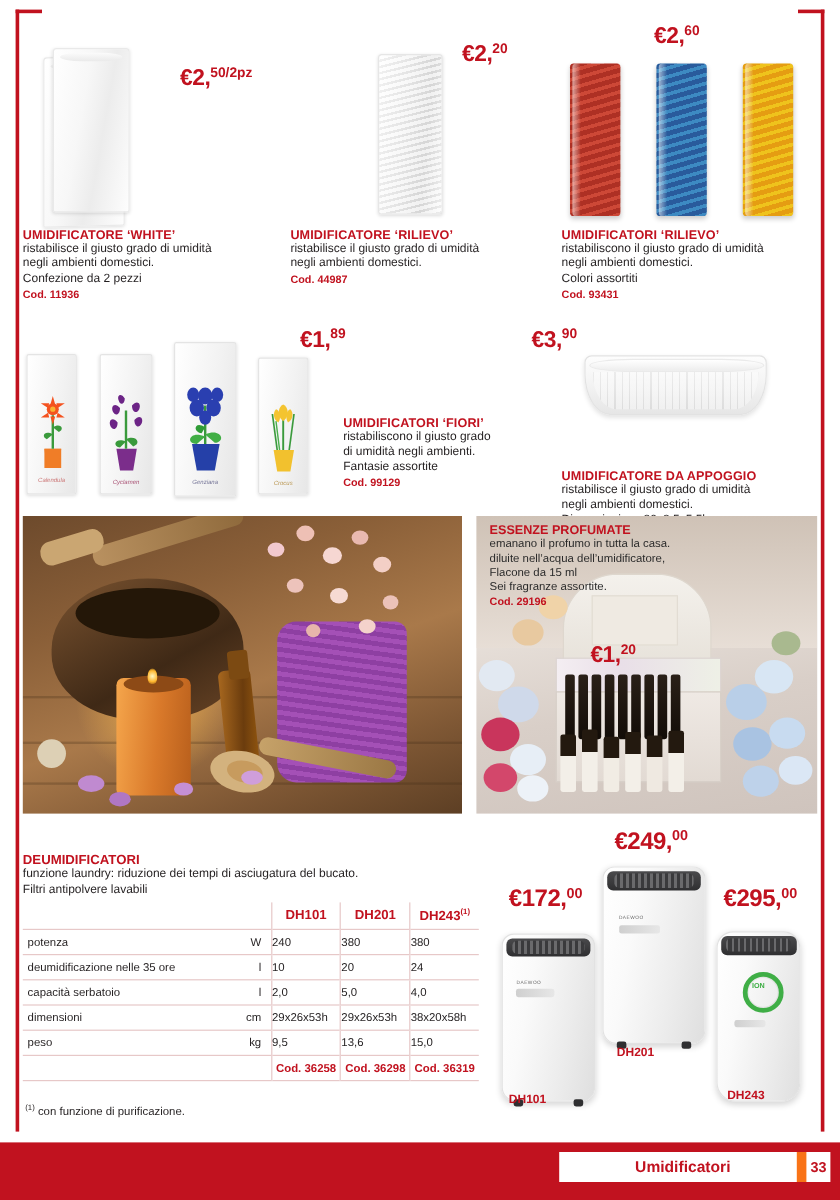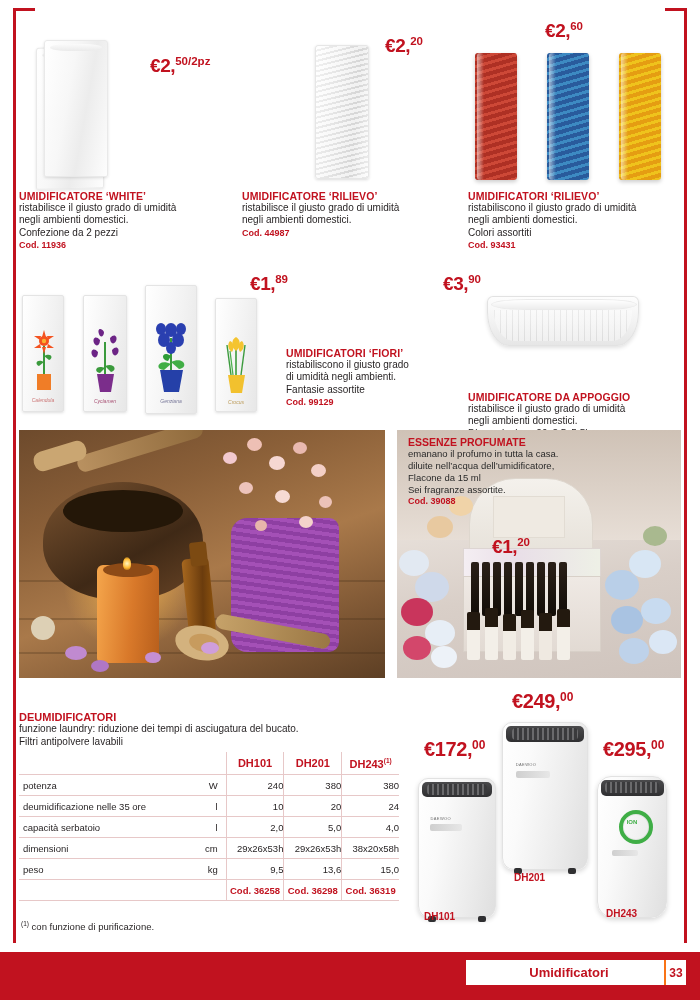--- a/index.html
+++ b/index.html
@@ -116,21 +116,21 @@
   .sec-title{color:#c1121f;font-weight:bold;font-size:11px;}
   .sec-sub{font-size:10px;line-height:12.5px;color:#231f20;}
 
   table.spec{
     position:absolute;border-collapse:collapse;font-size:9.5px;color:#231f20;
   }
   table.spec td,table.spec th{padding:0;}
   .spec .rowline{border-bottom:1px solid #e7c8c8;}
   .cname{text-align:left;padding-left:4px !important;height:20px;vertical-align:middle;}
   .cunit{text-align:right;padding-right:8px !important;vertical-align:middle;}
-  .cval{text-align:right;vertical-align:middle;border-left:1px solid #e7c8c8;margin-top:12px;}
+  .cval{text-align:left;vertical-align:middle;border-left:1px solid #e7c8c8;margin-top:12px;}
   .hdr{color:#c1121f;font-weight:bold;font-size:11px;text-align:center;height:22px;vertical-align:middle;border-left:1px solid #e7c8c8;}
   .codecell{color:#c1121f;font-weight:bold;font-size:9.5px;text-align:center;height:20px;vertical-align:middle;border-left:1px solid #e7c8c8;}
   .sup{font-size:6.5px;vertical-align:super;}
 
   .footnote{position:absolute;font-size:9.5px;color:#231f20;}
   .footnote .sup{font-size:6.5px;vertical-align:super;}
 
   
   .dh{position:absolute;}
   .dh .body{
@@ -168,21 +168,21 @@
   .botbar{position:absolute;left:0;top:952px;width:700px;height:48px;background:#c1121f;}
   .botwhite{
     position:absolute;left:466px;top:960px;width:206px;height:25px;background:#ffffff;
     display:flex;align-items:center;justify-content:center;
   }
   .botwhite span{color:#c1121f;font-weight:bold;font-size:13px;}
   .pagenum{
     position:absolute;left:664px;top:960px;width:20px;height:25px;background:#ffffff;
     display:flex;align-items:center;justify-content:center;
     color:#c1121f;font-weight:bold;font-size:12px;
-    border-left:2px solid #f97316;
+    border-left:8px solid #f97316;
   }
 
   
   .ess-box{position:absolute;text-align:left;}
   .ess-title{color:#c1121f;font-weight:bold;font-size:10.5px;}
   .ess-line{font-size:9.5px;color:#2a2a2a;line-height:12px;}
   .ess-code{color:#c1121f;font-weight:bold;font-size:9px;}
 </style>
 </head>
 <body>
@@ -439,21 +439,21 @@
     <div class="flwr" style="left:252px;top:200px;width:28px;height:24px;background:#dbe7f5;"></div>
     <div class="flwr" style="left:246px;top:96px;width:24px;height:20px;background:#a9b98f;"></div>
   </div>
 
   <div class="ess-box" style="left:408px;top:436px;width:266px;">
     <div class="ess-title">ESSENZE PROFUMATE</div>
     <div class="ess-line">emanano il profumo in tutta la casa.</div>
     <div class="ess-line">diluite nell’acqua dell’umidificatore,</div>
     <div class="ess-line">Flacone da 15 ml</div>
     <div class="ess-line">Sei fragranze assortite.</div>
-    <div class="ess-code">Cod. 39088</div>
+    <div class="ess-code">Cod. 29196</div>
   </div>
 
   <div class="abs price" style="left:492px;top:536px;">
     <span class="eu">€1,</span><span class="dec">20</span>
   </div>
 
   <div class="abs" style="left:19px;top:711px;width:400px;">
     <div class="sec-title">DEUMIDIFICATORI</div>
     <div class="sec-sub">funzione laundry: riduzione dei tempi di asciugatura del bucato.</div>
     <div class="sec-sub">Filtri antipolvere lavabili</div>

